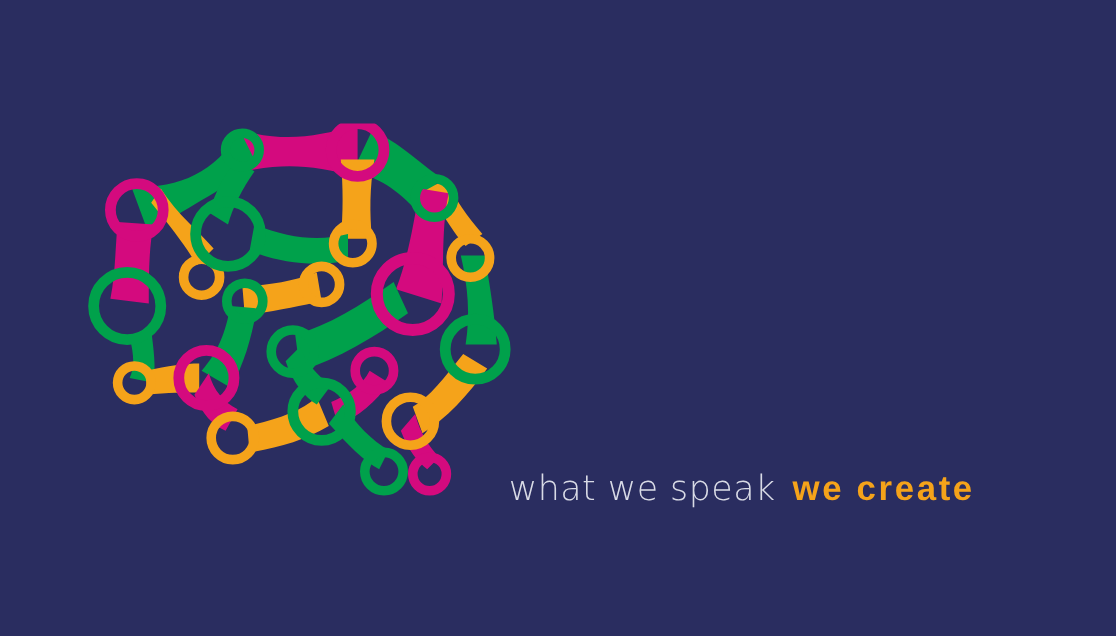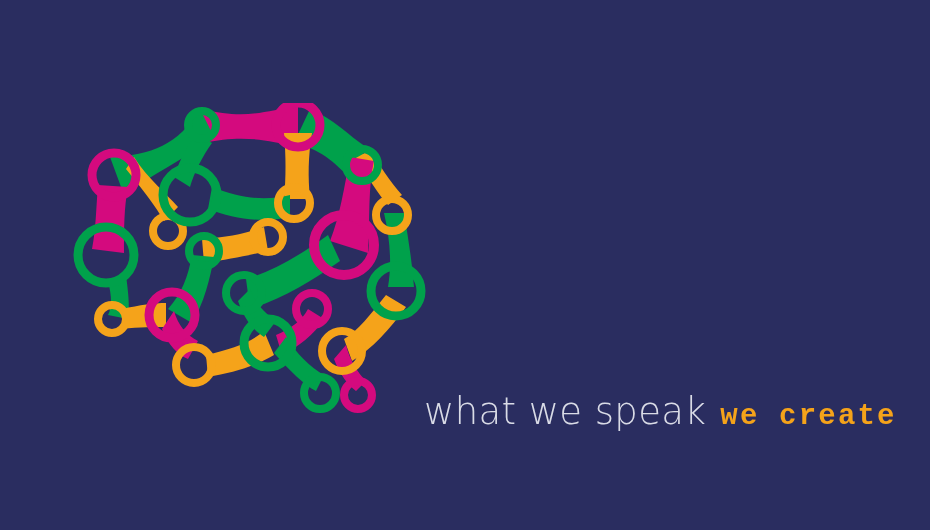--- a/index.html
+++ b/index.html
@@ -35,27 +35,27 @@
     position: absolute;
     left: 424px;
     top: 390px;
     height: 38px;
     display: flex;
     align-items: baseline;
     white-space: nowrap;
   }
   .tag-light {
     font-family: "DejaVu Sans", sans-serif;
-    font-size: 37px;
+    font-size: 29px;
     font-weight: 300;
     color: #d9dbe6;
     letter-spacing: 0.4px;
   }
   .tag-bold {
-    font-family: Liberation Mono, monospace;
+    font-family: Liberation Sans, sans-serif;
     font-size: 29px;
     font-weight: 700;
     color: #f5a31a;
     letter-spacing: 2.2px;
     margin-left: 14px;
   }
 </style>
 </head>
 <body>
 

